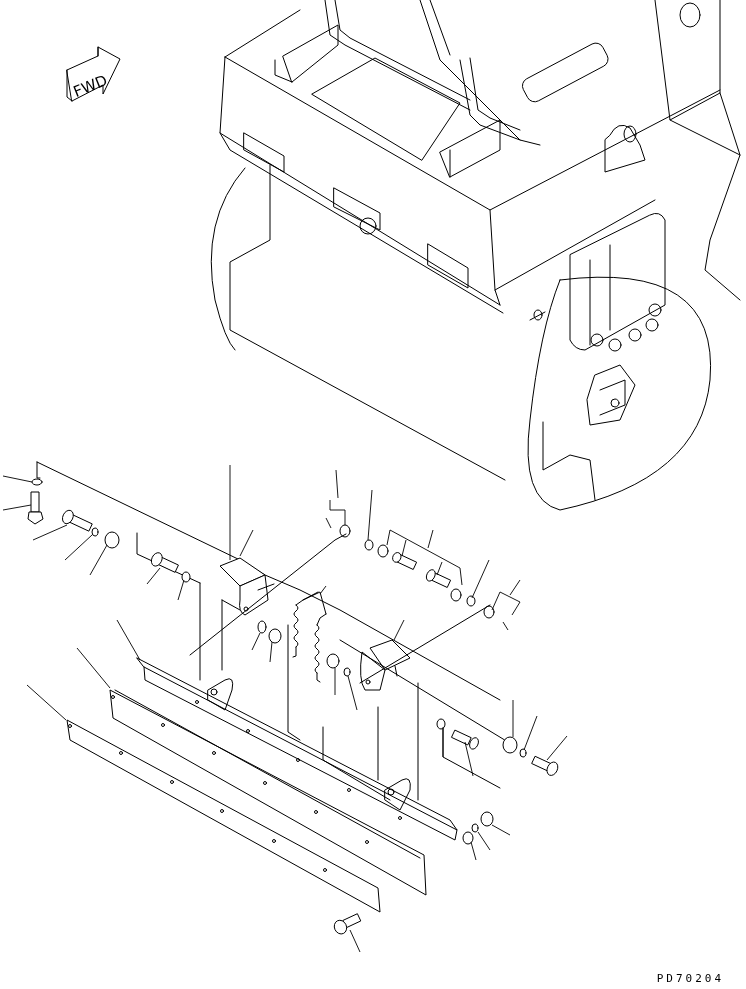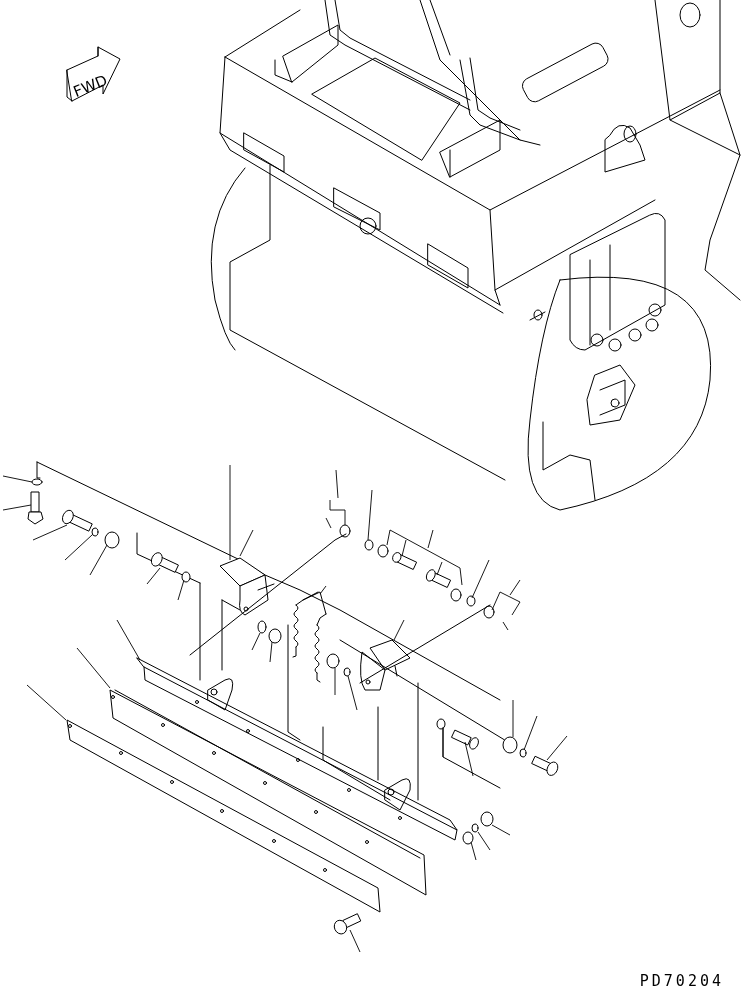--- a/index.html
+++ b/index.html
@@ -3,21 +3,21 @@
 <meta charset="utf-8">
 <style>
   html, body { margin: 0; padding: 0; background: #ffffff; }
   body { width: 746px; height: 989px; position: relative; overflow: hidden; font-family: "DejaVu Sans", sans-serif; }
   #diagram { position: absolute; left: 0; top: 0; width: 746px; height: 989px; }
   #diagram * { vector-effect: non-scaling-stroke; }
   .ln { fill: none; stroke: #000; stroke-width: 1; stroke-linejoin: round; stroke-linecap: round; }
   .lnw { fill: #fff; stroke: #000; stroke-width: 1; stroke-linejoin: round; }
   .leader { fill: none; stroke: #000; stroke-width: 0.9; }
   .fwd-text { font-family: "DejaVu Sans", sans-serif; font-size: 15px; fill: #000; }
-  .code { position: absolute; right: 22px; top: 972px; font-family: "DejaVu Sans Mono", monospace; font-size: 15px; letter-spacing: 3px; color: #000; padding-left: 36px; }
+  .code { position: absolute; right: 22px; top: 972px; font-family: "DejaVu Sans Mono", monospace; font-size: 11px; letter-spacing: 3px; color: #000; padding-left: 36px; }
 </style>
 </head>
 <body>
 
 <svg id="diagram" viewBox="0 0 746 989" xmlns="http://www.w3.org/2000/svg">
 
   <g>
     <polygon class="ln" points="67,70 98,56 98,47 120,59 103,94 103,85 72,101"></polygon>
     <polyline class="ln" points="67,70 67,97 72,101"></polyline>
     <polyline class="ln" points="98,47 98,56"></polyline>

